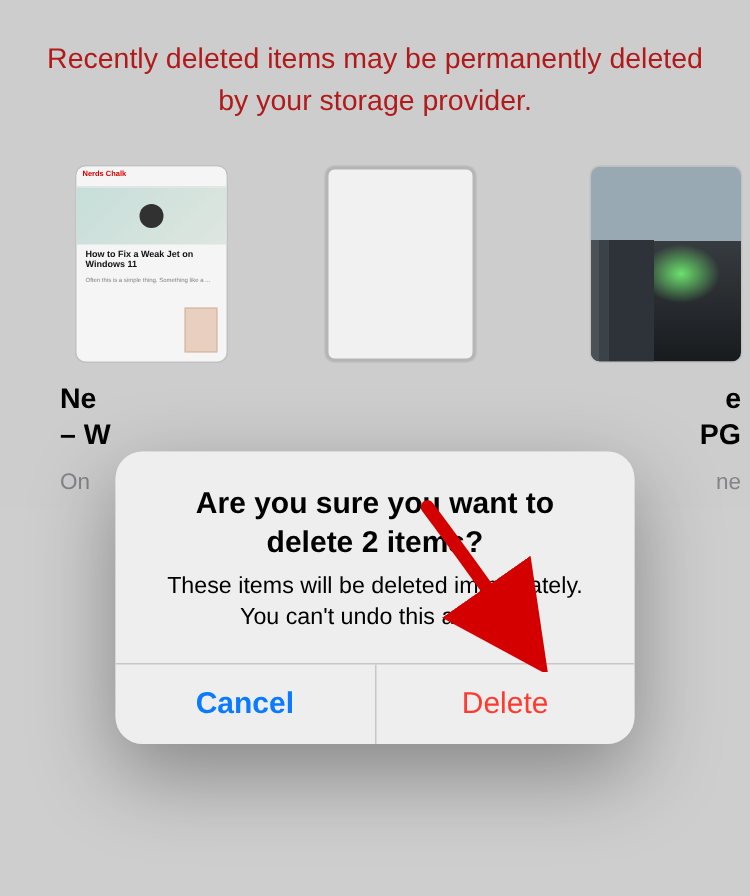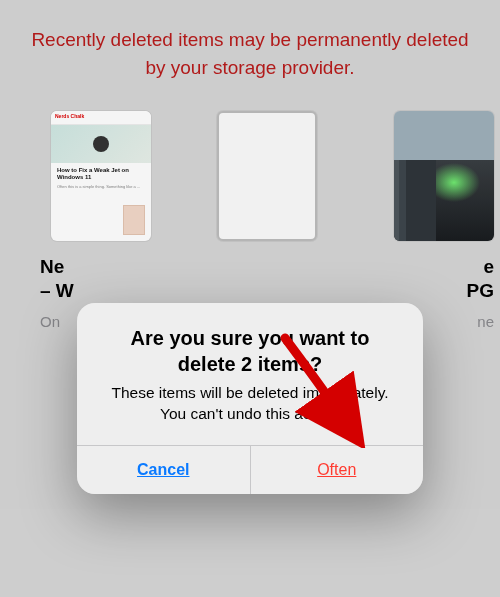--- a/index.html
+++ b/index.html
@@ -107,26 +107,25 @@
     color: #000;
     line-height: 1.35;
   }
   .alert-row {
     display: flex;
     border-top: 1px solid #c7c7c9;
   }
   .alert-btn {
     flex: 1;
     padding: 15px 0;
-    font-size: 16px;
+    font-size: 20px;
     background: transparent;
     border: none;
     cursor: pointer;
     font-family: inherit;
-    text-decoration: underline;
   }
   .alert-btn + .alert-btn { border-left: 1px solid #c7c7c9; }
   .alert-btn.cancel { color: #0a7aff; font-weight: 700; }
   .alert-btn.delete { color: #ff3b30; font-weight: 500; }
 
   
   .arrow-wrap {
     position: absolute;
     left: 270px; top: 328px;
     width: 120px; height: 120px;
@@ -183,21 +182,21 @@
 </div>
 
 <div class="dim">
   <div class="alert">
     <div class="alert-body">
       <div class="alert-title">Are you sure you want to delete 2 items?</div>
       <div class="alert-msg">These items will be deleted immediately. You can't undo this action.</div>
     </div>
     <div class="alert-row">
       <button class="alert-btn cancel">Cancel</button>
-      <button class="alert-btn delete">Often</button>
+      <button class="alert-btn delete">Delete</button>
     </div>
   </div>
 </div>
 
 <div class="arrow-wrap">
   <svg viewBox="0 0 120 120" width="120" height="120">
     <defs>
       <marker id="ah" markerWidth="8" markerHeight="8" refX="5" refY="4" orient="auto">
         <path d="M0,0 L8,4 L0,8 Z" fill="#d40000"></path>
       </marker>

